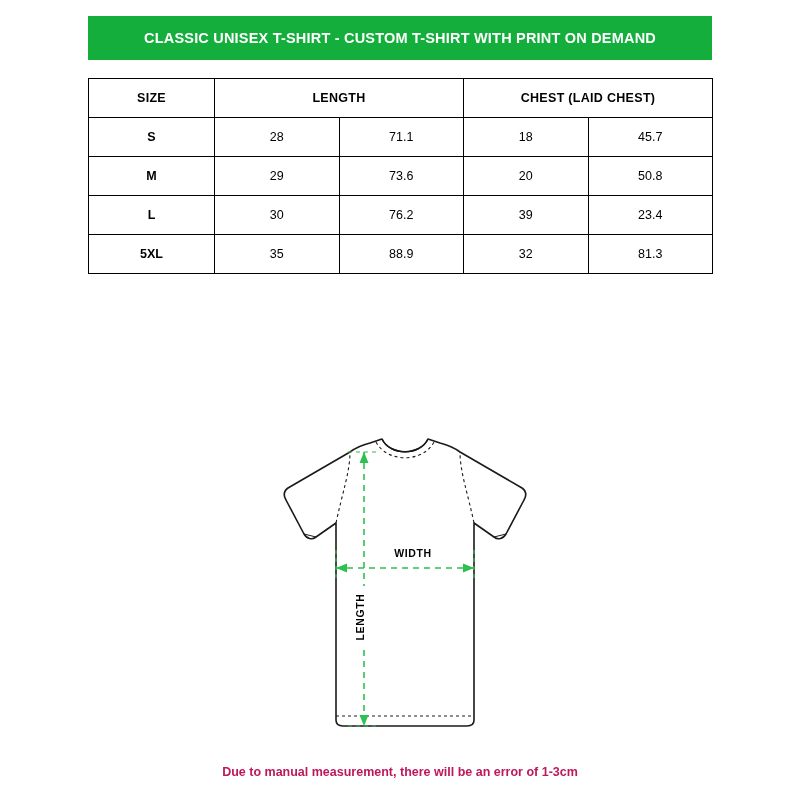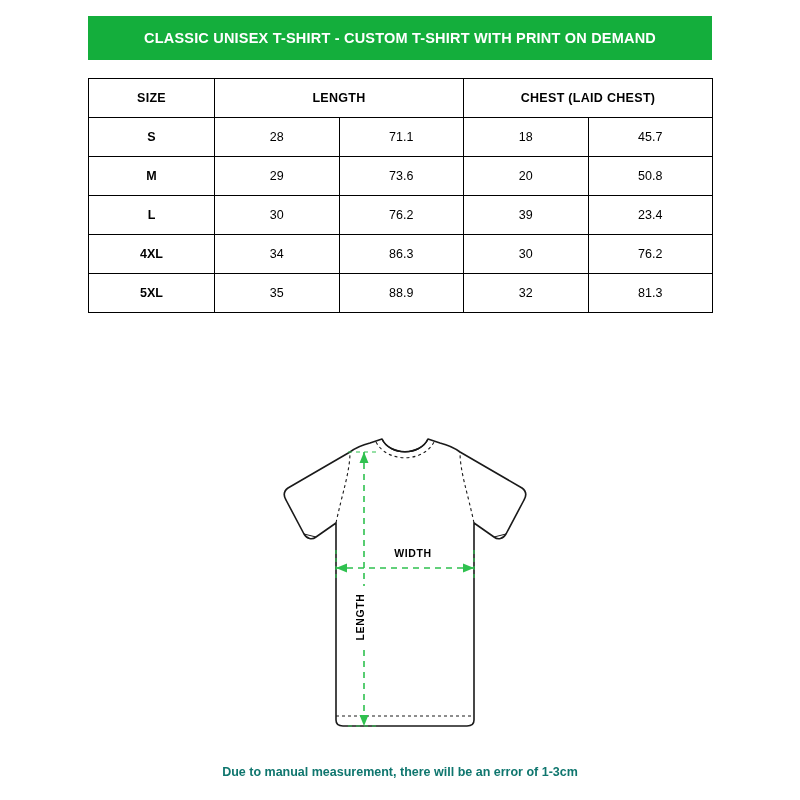--- a/index.html
+++ b/index.html
@@ -91,21 +91,21 @@
     fill: #000000;
     letter-spacing: 0.6px;
   }
   
   .footer-note {
     position: absolute;
     left: 0;
     top: 765px;
     width: 800px;
     text-align: center;
-    color: #0f766e;
+    color: #be185d;
     font-size: 12.5px;
     font-weight: bold;
   }
 </style>
 </head>
 <body>
 
 <div class="page">
 
   <div class="header-banner">
@@ -142,27 +142,20 @@
           <td class="num-cell">73.6</td>
           <td class="num-cell">20</td>
           <td class="num-cell">50.8</td>
         </tr>
         <tr>
           <td class="size-cell">L</td>
           <td class="num-cell">30</td>
           <td class="num-cell">76.2</td>
           <td class="num-cell">39</td>
           <td class="num-cell">23.4</td>
-        </tr>
-        <tr>
-          <td class="size-cell">4XL</td>
-          <td class="num-cell">34</td>
-          <td class="num-cell">86.3</td>
-          <td class="num-cell">30</td>
-          <td class="num-cell">76.2</td>
         </tr>
         <tr>
           <td class="size-cell">5XL</td>
           <td class="num-cell">35</td>
           <td class="num-cell">88.9</td>
           <td class="num-cell">32</td>
           <td class="num-cell">81.3</td>
         </tr>
       </tbody>
     </table>

